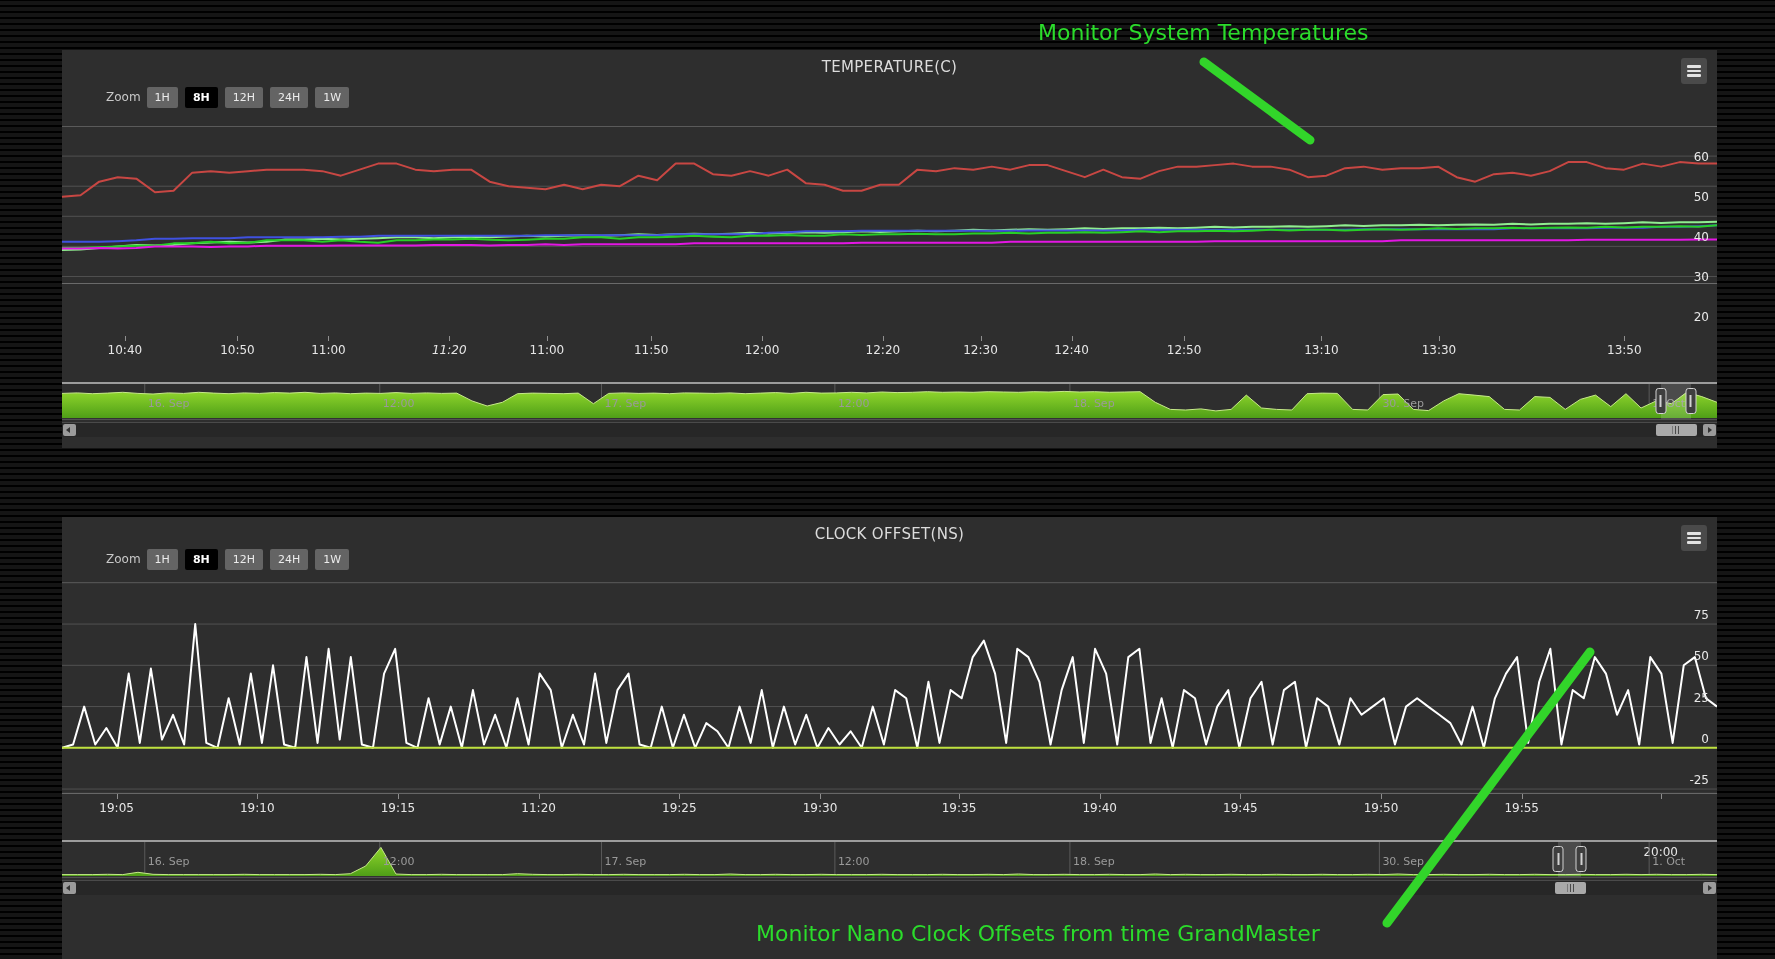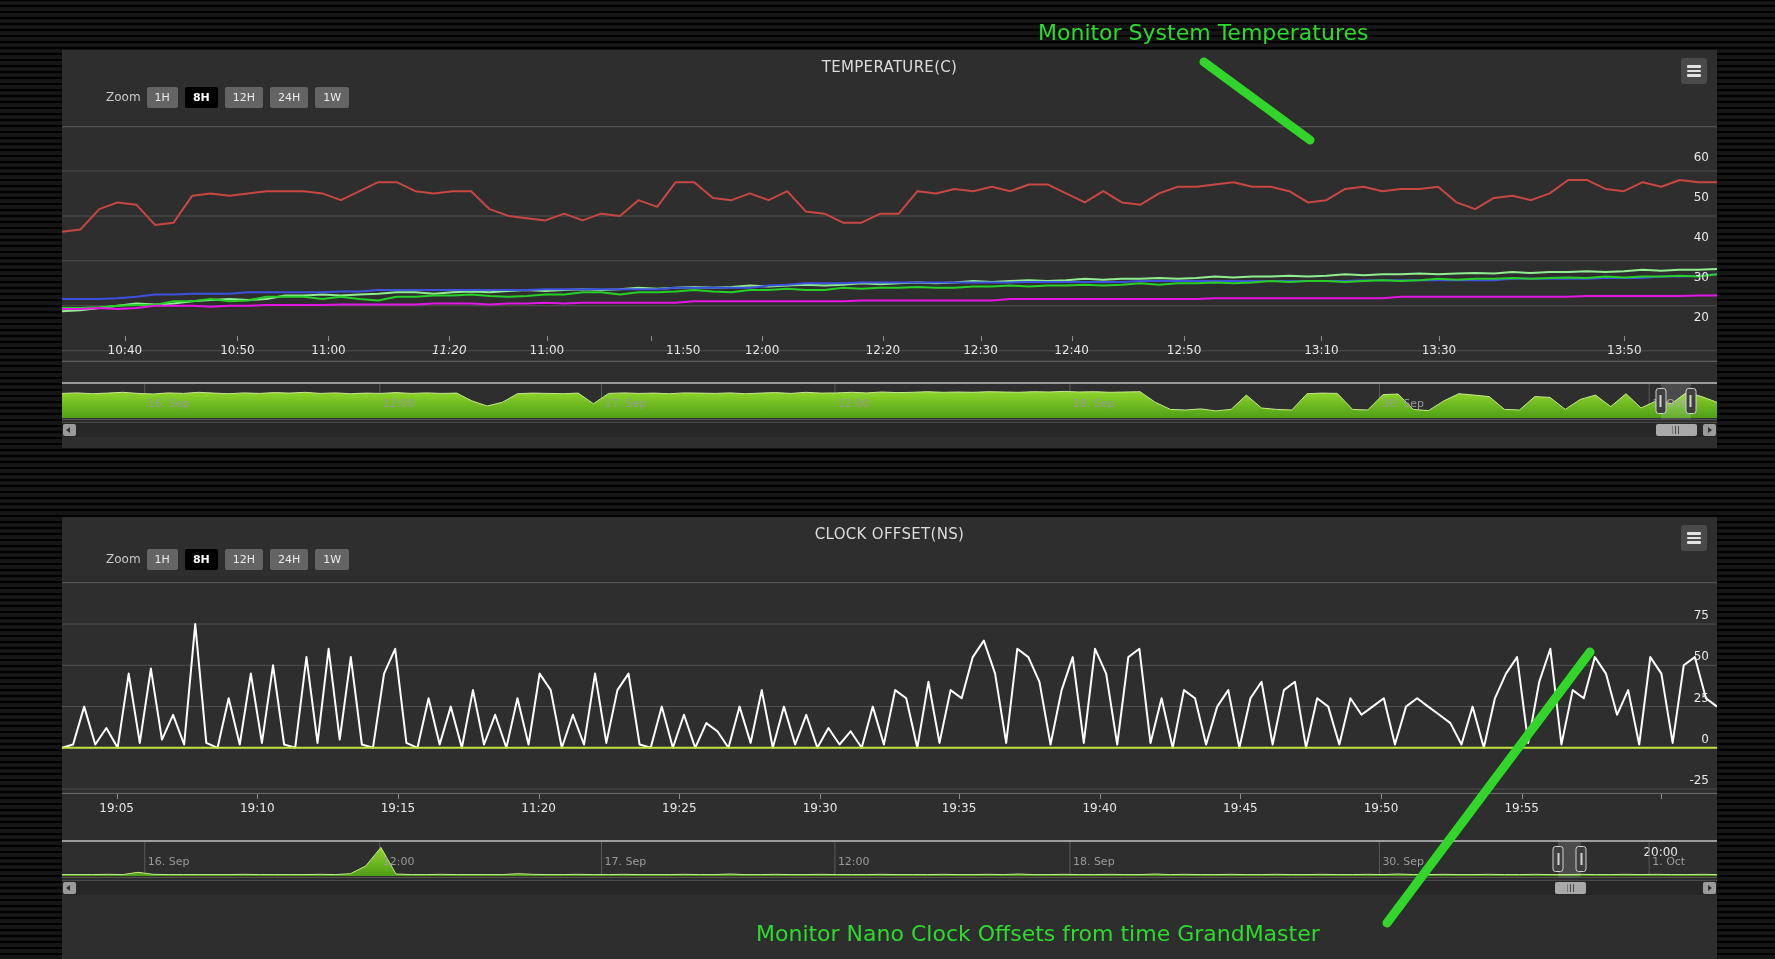--- a/index.html
+++ b/index.html
@@ -20,21 +20,21 @@
     border:none;border-radius:3px;cursor:pointer;padding:5px 6px;box-sizing:border-box;}
   .menu-btn .bar{display:block;width:14px;height:2.5px;background:#e2e2e2;margin:2px auto;border-radius:1px;}
   .zoom-row{position:absolute;left:12px;display:flex;align-items:center;margin-left:32px;}
   #panel-0 .zoom-row{top:36px;}
   #panel-1 .zoom-row{top:31px;}
   .zoom-label{color:#c8c8c8;font-size:12px;margin-right:6px;}
   .zbtn{font-family:inherit;font-size:11px;color:#ececec;background:#646464;border:none;
     border-radius:2px;padding:4px 8px;margin-right:7px;cursor:pointer;}
   .zbtn.sel{background:#000;color:#fff;font-weight:bold;}
   .plot{position:absolute;left:0;right:0;}
-  #panel-0 .plot{top:76px;height:236px;}
+  #panel-0 .plot{top:76px;height:158px;}
   #panel-1 .plot{top:65px;height:212px;}
   .plot svg{display:block;width:100%;height:100%;}
   .ylabel{position:absolute;right:8px;color:#e8e8e8;font-size:12px;line-height:14px;}
   .xlabels{position:absolute;left:0;right:0;height:24px;}
   #panel-0 .xlabels{top:286px;}
   #panel-1 .xlabels{top:277px;}
   .xtick{position:absolute;top:0;width:1px;height:5px;background:#8f8f8f;}
   .xlabel{position:absolute;top:7px;transform:translateX(-50%);color:#e6e6e6;font-size:12px;white-space:nowrap;}
   .navigator{position:absolute;left:0;right:0;height:38px;}
   #panel-0 .navigator{top:332px;}
@@ -113,21 +113,21 @@
       <span class="xlabel" style="left: 3.8%;">10:40</span>
       <div class="xtick" style="left: 10.6%;"></div>
       <span class="xlabel" style="left: 10.6%;">10:50</span>
       <div class="xtick" style="left: 16.1%;"></div>
       <span class="xlabel" style="left: 16.1%;">11:00</span>
       <div class="xtick" style="left: 23.4%;"></div>
       <span class="xlabel" style="left: 23.4%; font-style: italic;">11:20</span>
       <div class="xtick" style="left: 29.3%;"></div>
       <span class="xlabel" style="left: 29.3%;">11:00</span>
       <div class="xtick" style="left: 35.6%;"></div>
-      <span class="xlabel" style="left: 35.6%; margin-left: 32px;">11:50</span>
+      <span class="xlabel" style="left: 35.6%;">11:50</span>
       <div class="xtick" style="left: 42.3%;"></div>
       <span class="xlabel" style="left: 42.3%;">12:00</span>
       <div class="xtick" style="left: 49.6%;"></div>
       <span class="xlabel" style="left: 49.6%;">12:20</span>
       <div class="xtick" style="left: 55.5%;"></div>
       <span class="xlabel" style="left: 55.5%;">12:30</span>
       <div class="xtick" style="left: 61%;"></div>
       <span class="xlabel" style="left: 61%;">12:40</span>
       <div class="xtick" style="left: 67.8%;"></div>
       <span class="xlabel" style="left: 67.8%;">12:50</span>

